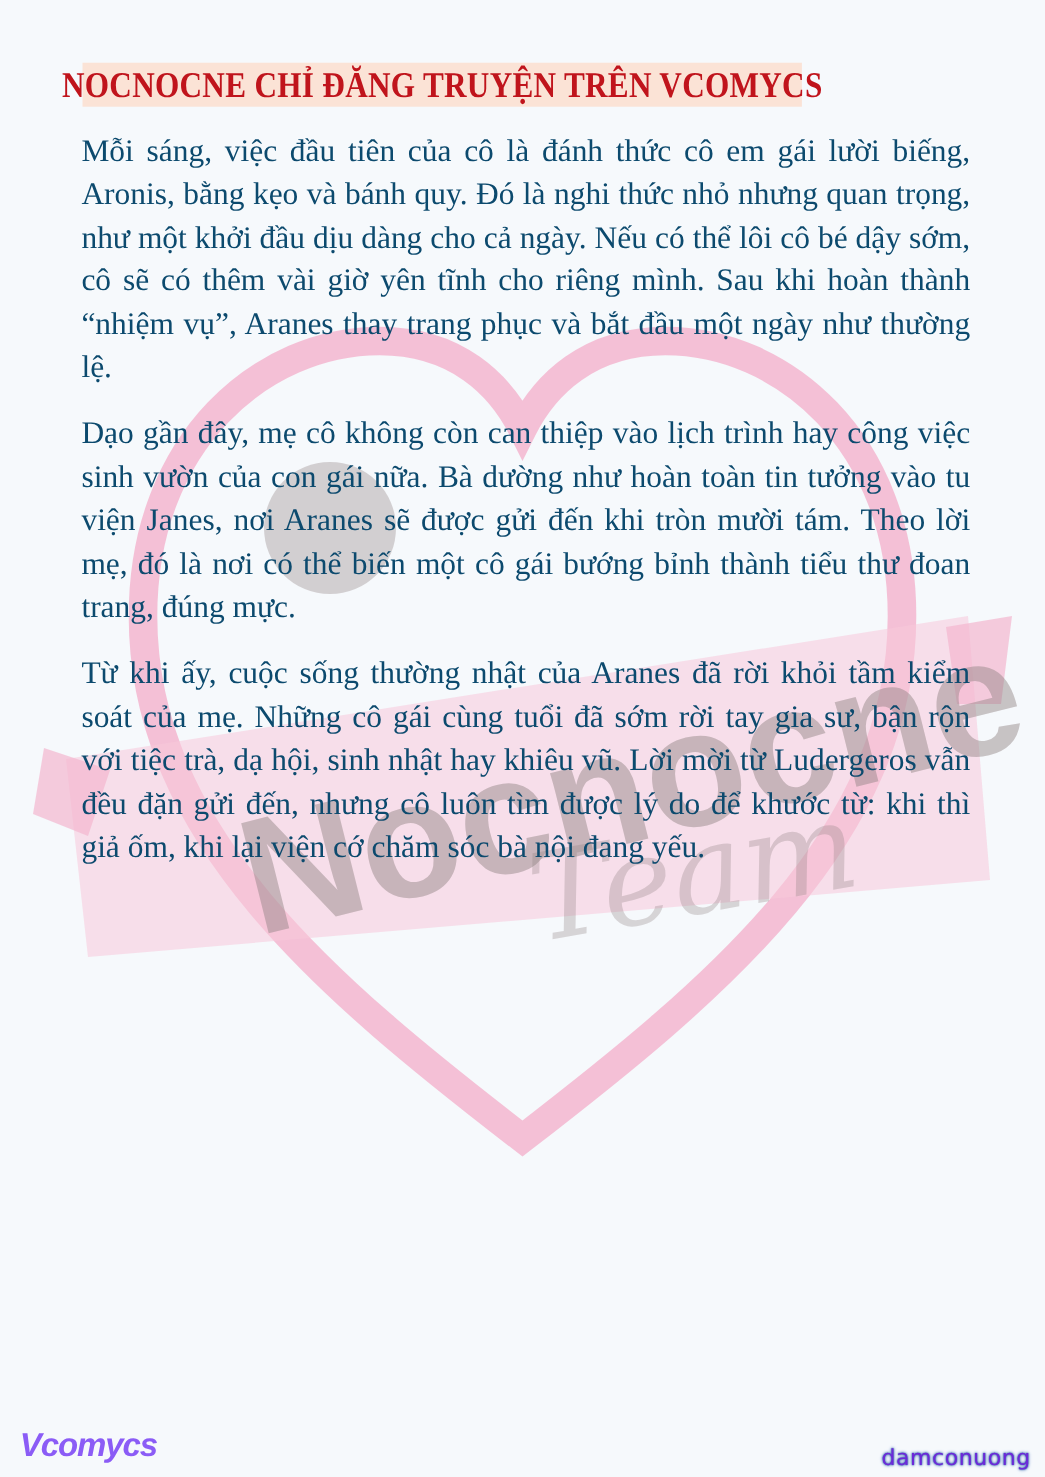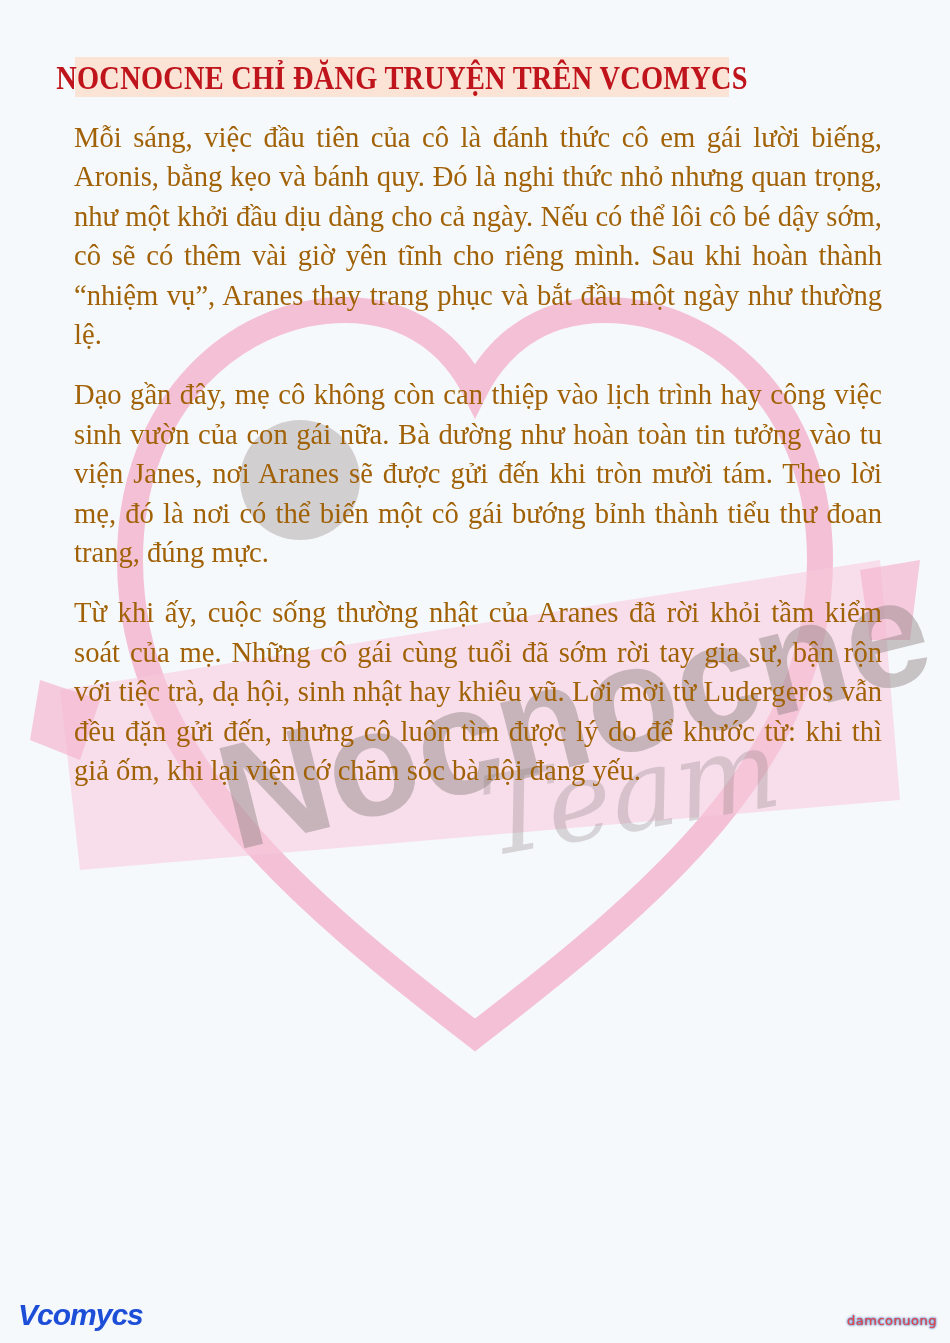--- a/index.html
+++ b/index.html
@@ -19,33 +19,33 @@
     background: #fbe3d6;
     display: flex; align-items: flex-end; justify-content: center;
   }
   .banner-text {
     color: #c0141c; font-weight: bold; font-size: 33px;
     letter-spacing: 0.3px; transform: scaleX(0.86); white-space: nowrap;
     font-family: "Liberation Serif", serif;
   }
   .body-text {
     position: absolute; left: 74px; top: 118px; width: 808px;
-    color: #a16207; font-size: 28.6px; line-height: 39.4px;
+    color: #0c4a6e; font-size: 28.6px; line-height: 39.4px;
     text-align: justify;
   }
   .body-text p { margin: 0 0 21px 0; }
   .body-text p.last { text-align: left; }
   .logo {
     position: absolute; left: 18px; top: 1298px;
     font-family: "Liberation Sans", sans-serif; font-style: italic; font-weight: bold;
-    font-size: 30px; color: #1d4ed8; letter-spacing: -1px;
+    font-size: 30px; color: #8b5cf6; letter-spacing: -1px;
   }
   .credit {
     position: absolute; right: 13px; top: 1313px;
-    font-family: "DejaVu Sans", sans-serif; font-size: 13px; color: #ef4444;
+    font-family: "DejaVu Sans", sans-serif; font-size: 20px; color: #6d28d9;
     text-shadow: 0 0 3px #4f78b8, 0 0 2px #4f78b8, 0 0 1px #4f78b8;
     letter-spacing: 0.5px;
   }
 </style>
 </head>
 <body>
 
 <svg class="watermark" viewBox="0 0 950 1343" xmlns="http://www.w3.org/2000/svg">
   <path d="M475 1035 C 300 900, 130 760, 130 560 C 130 400, 240 310, 345 310 C 415 310, 455 350, 475 390 C 495 350, 535 310, 605 310 C 710 310, 820 400, 820 560 C 820 760, 650 900, 475 1035 Z" fill="none" stroke="#f3b6cf" stroke-width="26" opacity="0.85"></path>
   <path d="M60 690 L 880 560 L 900 800 L 80 870 Z" fill="#f7c9da" opacity="0.55"></path>

